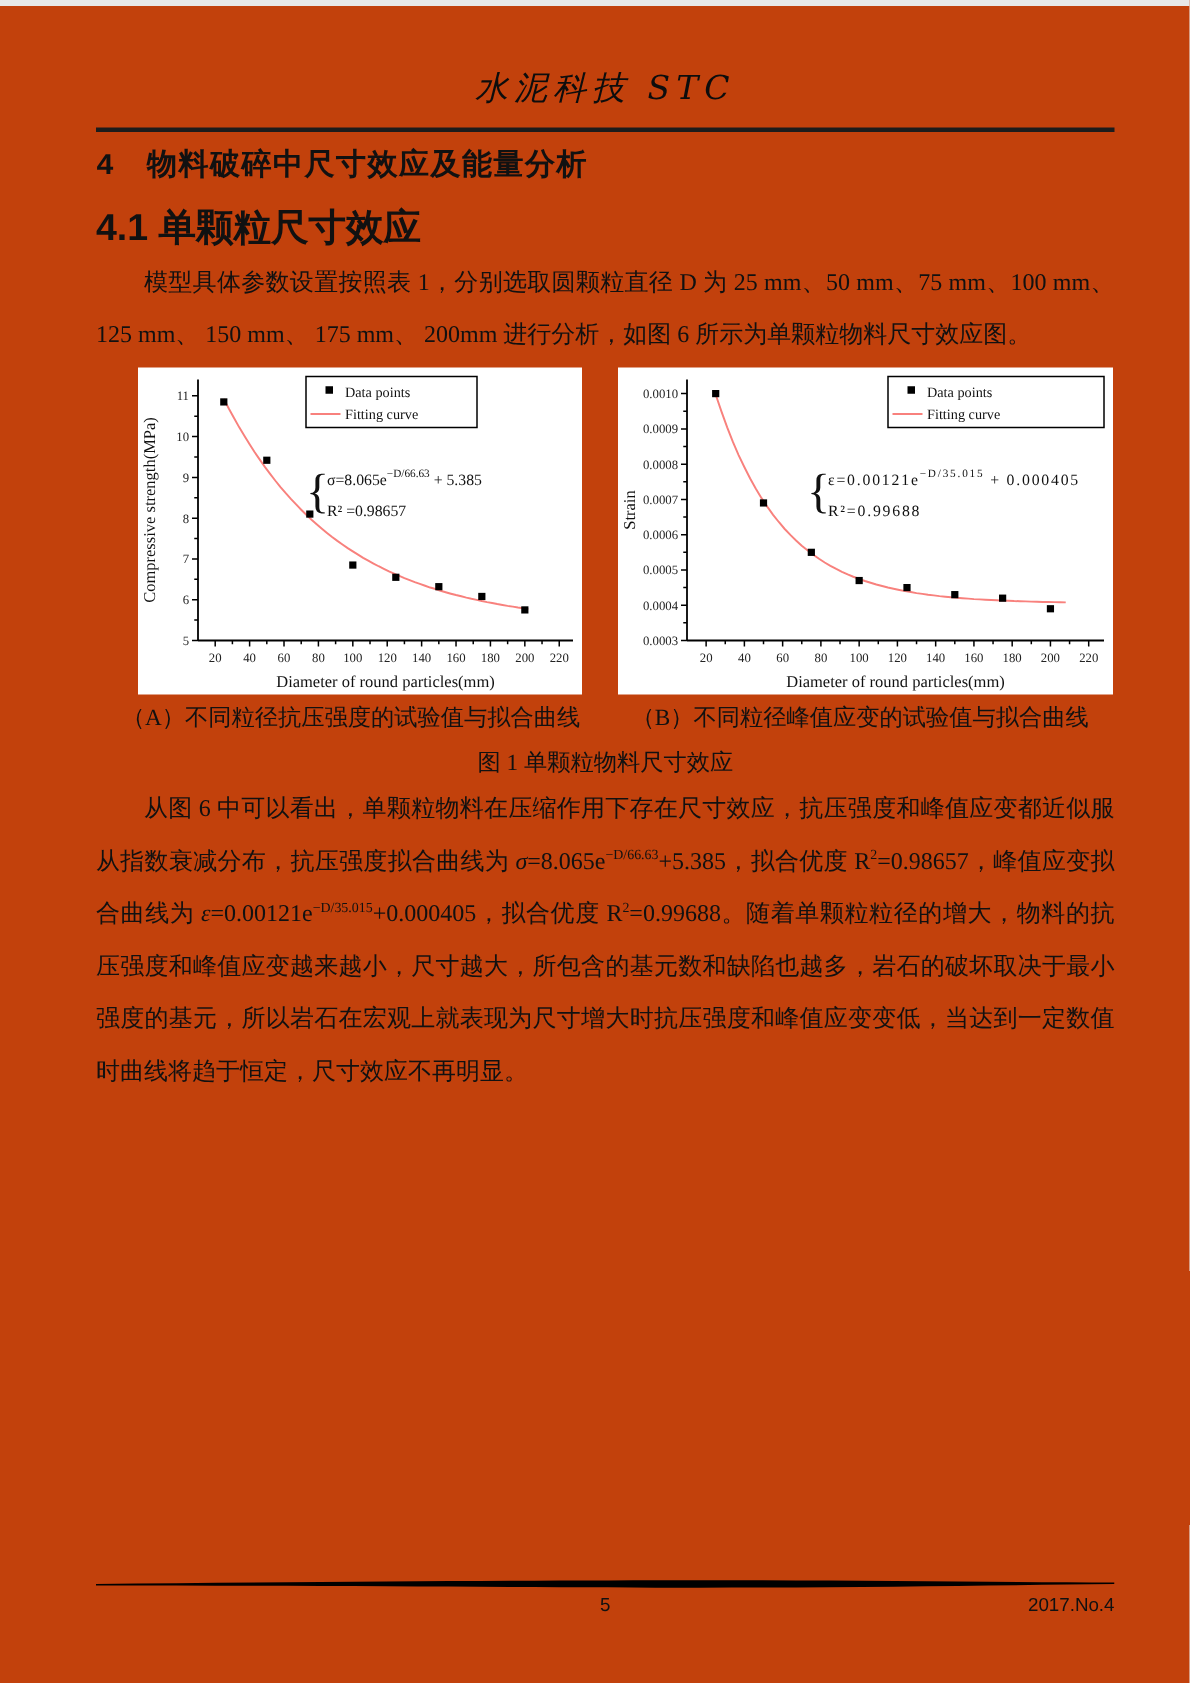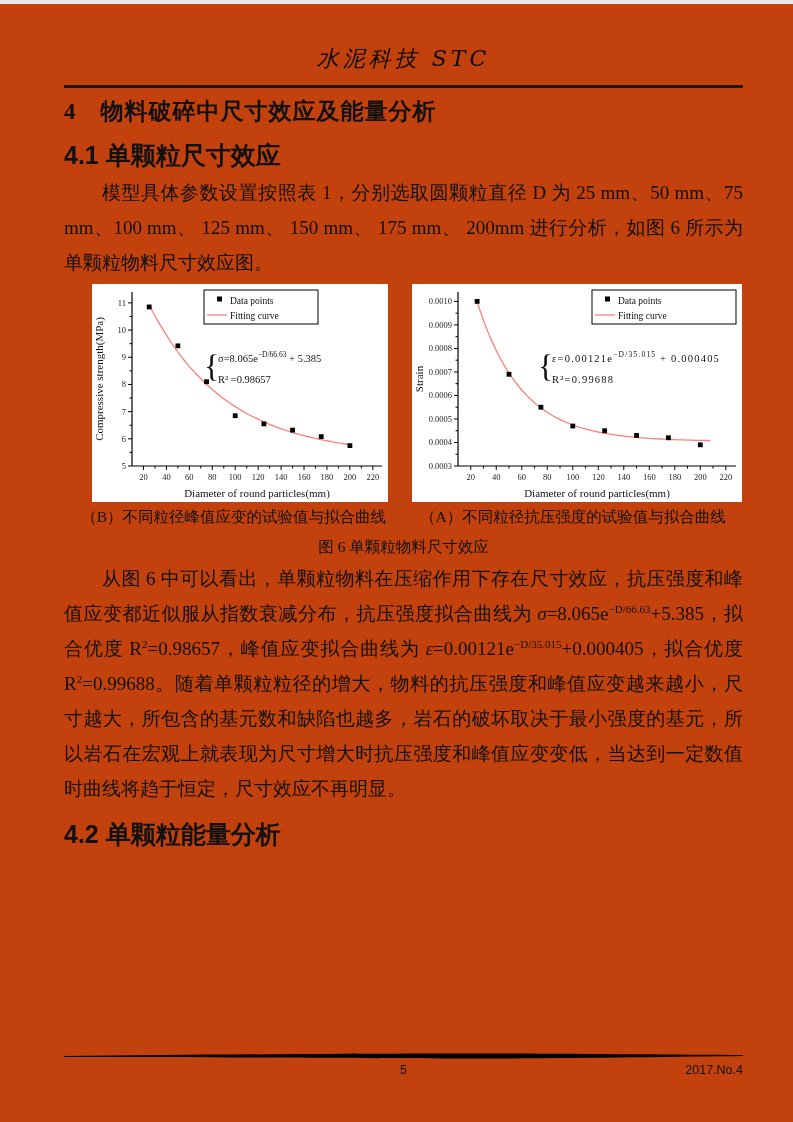--- a/index.html
+++ b/index.html
@@ -8,29 +8,29 @@
     background:#c2410c;overflow:hidden;color:#111;
     font-family:"Liberation Serif","DejaVu Serif",serif;
   }
   .content{padding:0 50px 0 64px;}
   .journal-header{
     text-align:center;padding-top:40px;font-size:22px;font-style:italic;
     letter-spacing:4px;font-family:"DejaVu Serif",serif;color:#0d0d0d;
   }
   .rule{height:3px;background:#1c1c1c;margin-top:11px;}
   .sec-heading{
-    font-family:Liberation Serif, serif;font-weight:bold;
-    font-size:23px;margin-top:8px;letter-spacing:1px;
+    font-family:Liberation Mono, monospace;font-weight:bold;
+    font-size:20px;margin-top:8px;letter-spacing:1px;
   }
   .sub-heading{
     font-family:"Liberation Sans","DejaVu Sans",sans-serif;font-weight:bold;
     font-size:25px;margin-top:12px;
   }
   p.body-par{
-    font-size:19px;line-height:35px;text-align:justify;text-indent:2em;
+    font-size:16px;line-height:35px;text-align:justify;text-indent:2em;
     margin:3px 0 0 0;
   }
   p.body-par sup{font-size:0.58em;vertical-align:super;line-height:0;}
   .charts-row{display:flex;margin:4px 0 0 28px;gap:24px;}
   .chart-panel{flex:0 0 auto;}
   svg.chart{display:block;overflow:hidden;background:#fff;}
   svg .tick{font:8.5px "Liberation Serif",serif;fill:#222;}
   svg .leg{font:9.5px "Liberation Serif",serif;fill:#111;}
   svg .ann{font:10.5px "Liberation Serif",serif;fill:#111;}
   svg .brace{font:32px "Liberation Serif",serif;fill:#111;}
@@ -217,28 +217,27 @@
             <text x="126" y="93" class="brace">{</text>
             <text x="140" y="78" class="ann" letter-spacing="1.2"><tspan>ε=0.00121e</tspan><tspan dy="-5" font-size="7.5">−D/35.015</tspan><tspan dy="5"> + 0.000405</tspan></text>
             <text x="140" y="99" class="ann" letter-spacing="1.2">R²=0.99688</text>
             <text x="185" y="213" text-anchor="middle" class="axlabel">Diameter of round particles(mm)</text>
             <text x="11" y="95" text-anchor="middle" class="axlabel" transform="rotate(-90 11 95)">Strain</text>
           </svg>
       </div>
     </div>
 
     <div class="subcaps">
+      <span>（A）不同粒径抗压强度的试验值与拟合曲线</span>
       <span>（B）不同粒径峰值应变的试验值与拟合曲线</span>
-      <span>（A）不同粒径抗压强度的试验值与拟合曲线</span>
     </div>
-    <div class="figcap">图 6 单颗粒物料尺寸效应</div>
+    <div class="figcap">图 1 单颗粒物料尺寸效应</div>
 
     <p class="body-par">从图 6 中可以看出，单颗粒物料在压缩作用下存在尺寸效应，抗压强度和峰值应变都近似服从指数衰减分布，抗压强度拟合曲线为 <i>σ</i>=8.065e<sup>−D/66.63</sup>+5.385，拟合优度 R<sup>2</sup>=0.98657，峰值应变拟合曲线为 <i>ε</i>=0.00121e<sup>−D/35.015</sup>+0.000405，拟合优度 R<sup>2</sup>=0.99688。随着单颗粒粒径的增大，物料的抗压强度和峰值应变越来越小，尺寸越大，所包含的基元数和缺陷也越多，岩石的破坏取决于最小强度的基元，所以岩石在宏观上就表现为尺寸增大时抗压强度和峰值应变变低，当达到一定数值时曲线将趋于恒定，尺寸效应不再明显。</p>
 
-    <div class="sub-heading">4.2 单颗粒能量分析</div>
 
   </div>
 
   <div class="footer">
     <svg class="footer-line" viewBox="0 0 676 8" preserveAspectRatio="none">
       <path d="M0,4 C150,2.5 300,1.5 400,1.5 C500,1.5 600,2.8 676,3 L676,4 C600,4.8 500,6.5 400,6.5 C300,6.5 150,5 0,5 Z" fill="#000"></path>
     </svg>
     <div class="footer-text">
       <span class="pagenum">5</span>
       <span class="issue">2017.No.4</span>

